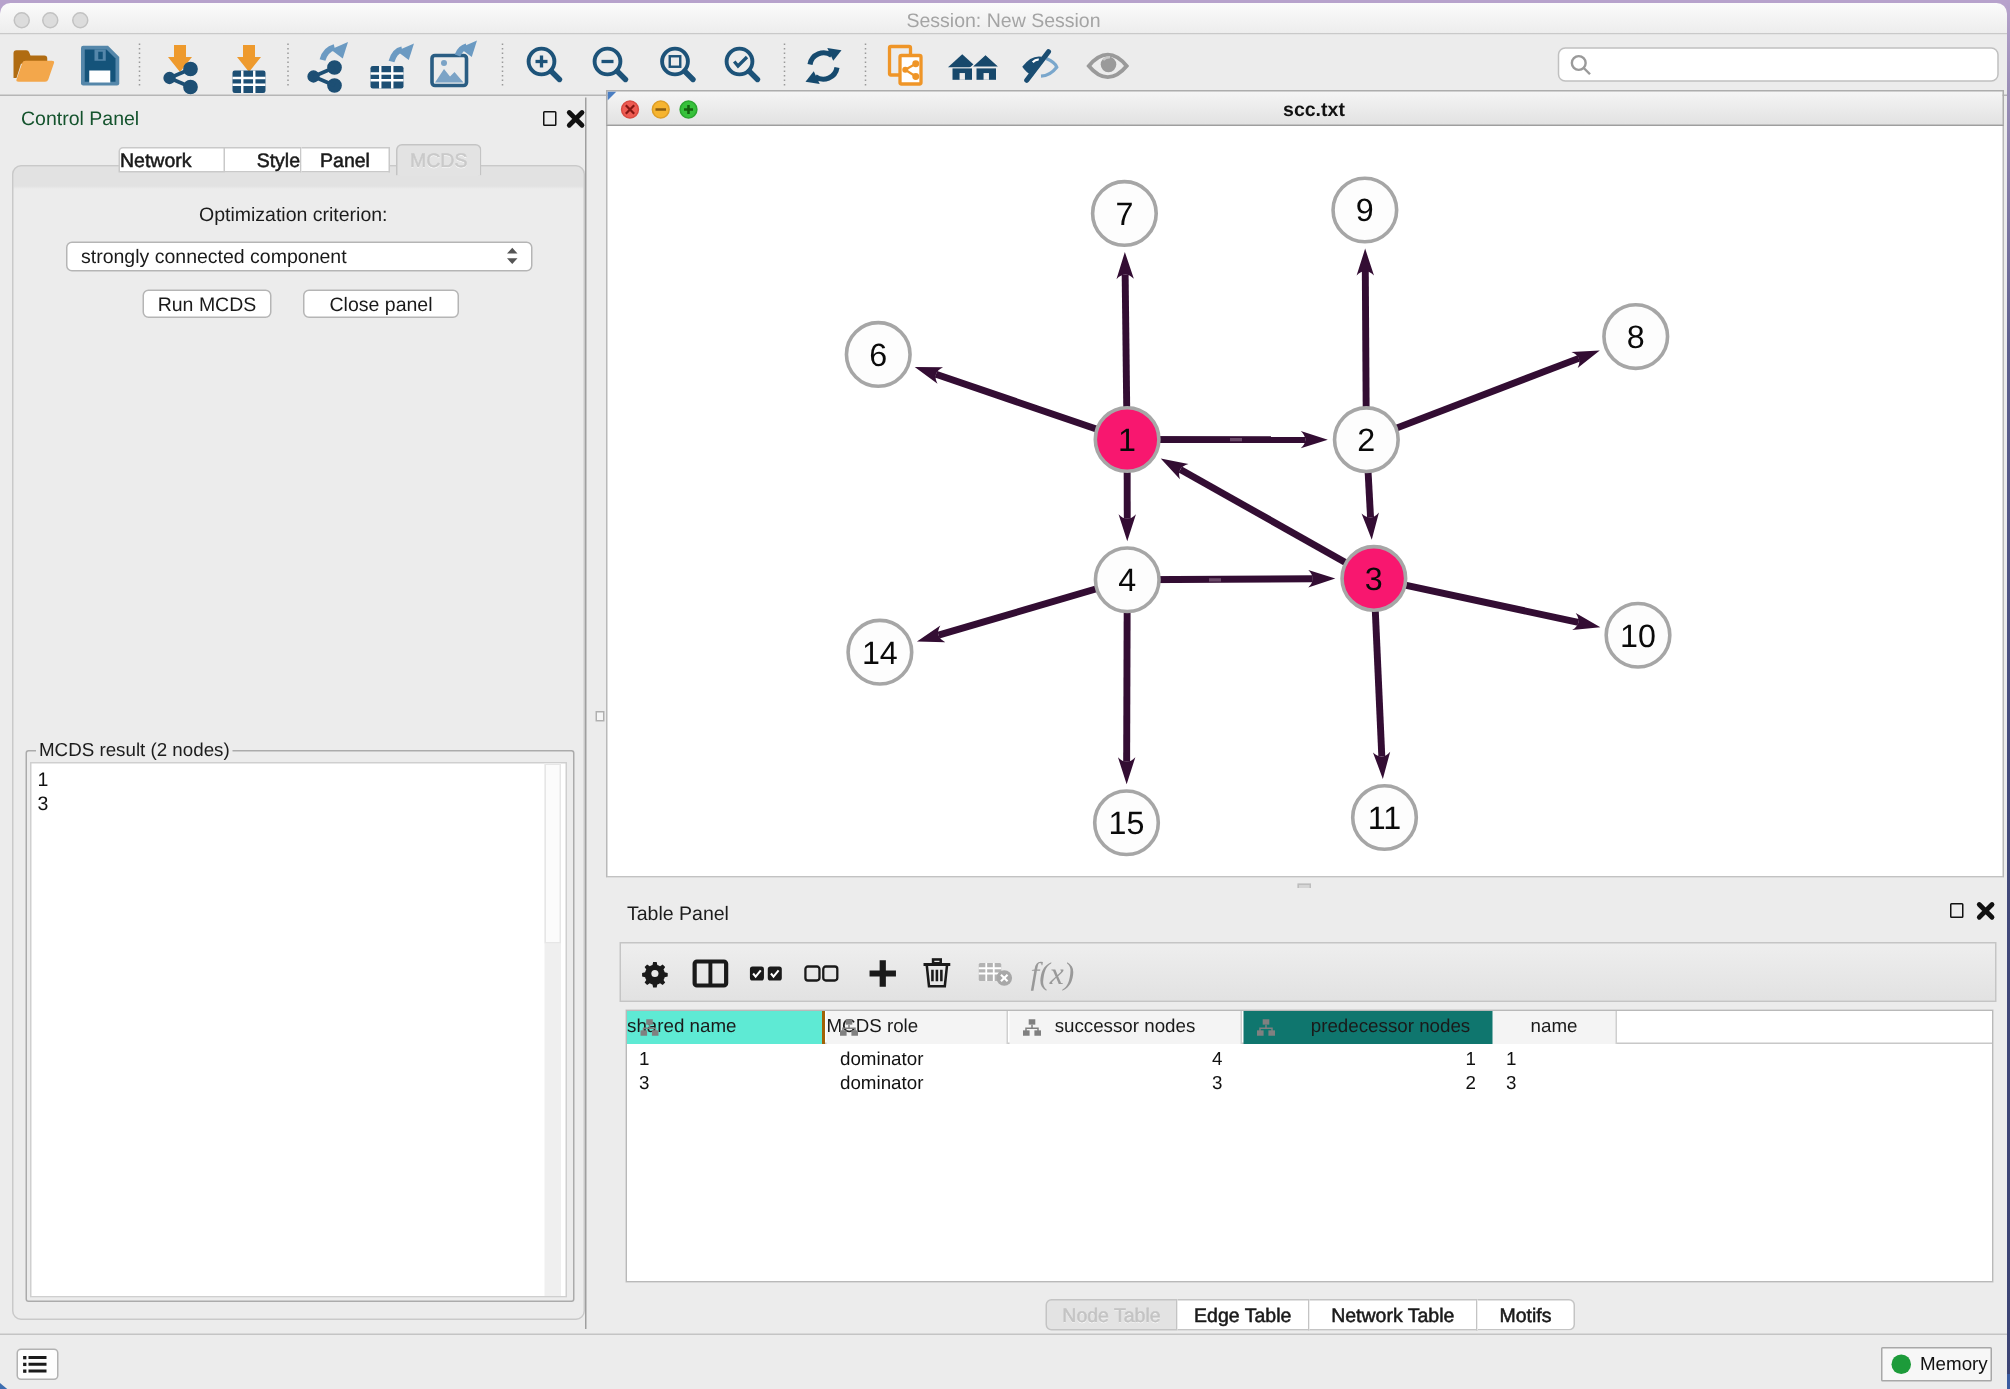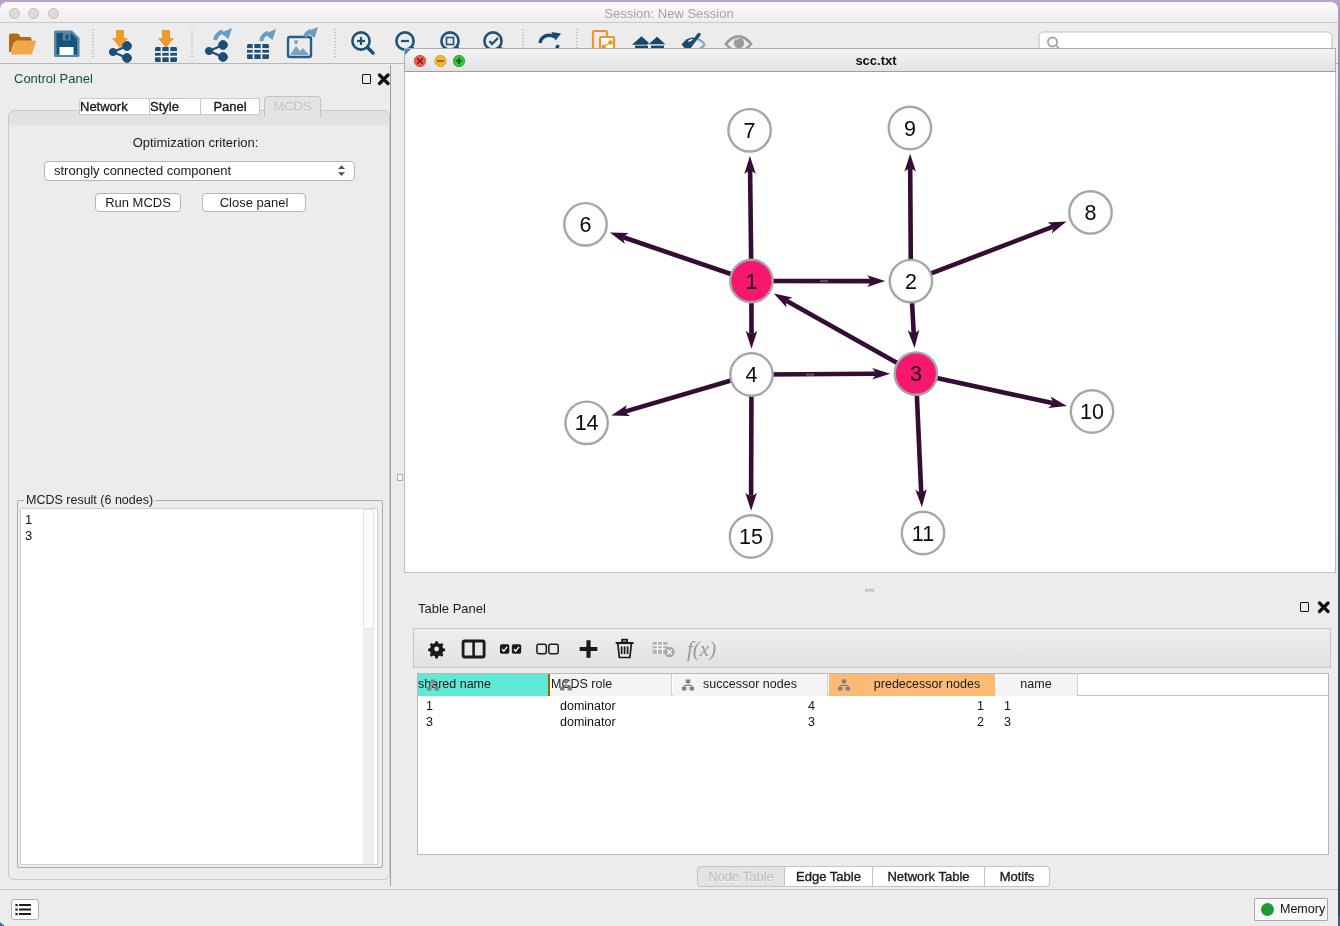--- a/index.html
+++ b/index.html
@@ -160,47 +160,47 @@
  <div class="abs" style="left:14px;top:6px;font-size:13px;color:#14532d">Control Panel</div>
  <div class="abs" style="left:362px;top:9px;width:9px;height:10px;border:1.6px solid #111;border-radius:1px"></div>
  <svg class="abs" style="left:377px;top:8px" width="14" height="13">
       <path d="M2.5 2 L11 10.5 M11 2 L2.5 10.5" stroke="#111" stroke-width="3.2" stroke-linecap="round"></path>
     </svg>
 
  <div class="abs" style="left:8px;top:45px;width:382px;height:770px;background:linear-gradient(#e2e2e2 0px,#e2e2e2 13px,#ececec 15px);border:1px solid #c9c9c9;border-radius:6px"></div>
 
  <div class="abs" style="left:79px;top:32.5px;height:17px;display:flex;font-size:13px;color:#1a1a1a;-webkit-text-stroke:0.35px #1a1a1a">
   <div style="width:71px;background:#fff;border:1px solid #c9c9c9;border-radius:3px 0 0 0;text-align:left;line-height:16px">Network</div>
-  <div style="width:51px;background:#fff;border:1px solid #c9c9c9;border-left:none;text-align:left;line-height:16px">Style</div>
+  <div style="width:51px;background:#fff;border:1px solid #c9c9c9;border-left:none;text-align:right;line-height:16px">Style</div>
   <div style="width:59px;background:#fff;border:1px solid #c9c9c9;border-left:none;text-align:center;line-height:16px">Panel</div>
  </div>
  <div class="abs" style="left:264px;top:31px;width:57px;height:21px;background:#e3e3e3;border:1px solid #c4c4c4;border-bottom:none;border-radius:4px 4px 0 0;text-align:center;line-height:20px;font-size:13px;color:#c9c9c9;-webkit-text-stroke:0.35px #c9c9c9;text-shadow:0 1px 0 #fff">MCDS</div>
  <div class="abs" style="left:0px;top:70px;width:391px;text-align:center;font-size:13px;color:#1c1c1c">Optimization criterion:</div>
 
  <div class="abs" style="left:44px;top:96px;width:311px;height:20px;background:#fff;border:1px solid #b5b5b5;border-radius:4px;font-size:13px;line-height:18px;padding-left:9px">strongly connected component
   <svg class="abs" style="right:7px;top:2px" width="11" height="15">
         <path d="M2 5 L5.5 1.2 L9 5 Z M2 8.2 L5.5 12 L9 8.2 Z" fill="#555"></path>
       </svg>
  </div>
  <div class="abs" style="left:95px;top:128px;width:86px;height:19px;background:#fff;border:1px solid #b5b5b5;border-radius:4px;font-size:13px;text-align:center;line-height:17px">Run MCDS</div>
  <div class="abs" style="left:202px;top:128px;width:104px;height:19px;background:#fff;border:1px solid #b5b5b5;border-radius:4px;font-size:13px;text-align:center;line-height:17px">Close panel</div>
 
  <div class="abs" style="left:17px;top:435px;width:366px;height:368px;border:1px solid #ababab;border-radius:2px"></div>
- <div class="abs" style="left:24px;top:428px;font-size:12.5px;background:#ececec;padding:0 2px;color:#1c1c1c">MCDS result (6 nodes)</div>
+ <div class="abs" style="left:24px;top:428px;font-size:12.5px;background:#ececec;padding:0 2px;color:#1c1c1c">MCDS result (2 nodes)</div>
  <div class="abs" style="left:20px;top:443px;width:358px;height:357px;background:#fff;border:1px solid #cfcfcf">
    <div style="position:absolute;right:3px;top:0;width:11px;height:355px;background:#efefef"></div>
    <div style="position:absolute;right:3px;top:0;width:11px;height:120px;background:#fbfbfb;border:1px solid #e6e6e6"></div>
    <div style="position:absolute;left:4px;top:3px;font-size:13px;line-height:16px;color:#111">1<br>3</div>
  </div>
 </div>
 
 <div class="abs" style="left:392px;top:65px;width:12px;height:821px;background:#ececec"></div>
 <div class="abs" style="left:397px;top:474px;width:6px;height:7px;background:#f6f6f6;border:1px solid #b0b0b0"></div>
 
-<div class="abs" id="netwin" style="left:404px;top:48px;width:932px;height:525px;">
+<div class="abs" id="netwin" style="left:404px;top:60px;width:932px;height:525px;">
  <div class="abs" style="left:0;top:0;width:932px;height:24px;background:linear-gradient(#f5f5f5,#e2e2e2);border:1px solid #adadad;border-bottom:1px solid #9e9e9e">
   <svg class="abs" style="left:0;top:0" width="932" height="24">
    <path d="M0 0 L6 0 L0 6 Z" fill="#4a7ec2"></path>
    <circle cx="15" cy="12" r="5.6" fill="#ee5b52" stroke="#d94c42" stroke-width="1"></circle>
    <circle cx="35.5" cy="12" r="5.6" fill="#f6b42f" stroke="#de9f27" stroke-width="1"></circle>
    <circle cx="54" cy="12" r="5.6" fill="#37c13b" stroke="#2ca630" stroke-width="1"></circle>
    <path d="M12.2 9.2 L17.8 14.8 M17.8 9.2 L12.2 14.8" stroke="#851713" stroke-width="1.5"></path>
    <line x1="32" y1="12" x2="39" y2="12" stroke="#8a5d10" stroke-width="1.7"></line>
    <path d="M51 12 L57 12 M54 9 L54 15" stroke="#14610f" stroke-width="1.7"></path>
   </svg>
@@ -325,21 +325,21 @@
         </g>
    <text x="273" y="27" font-family="Liberation Serif,serif" font-style="italic" font-size="21" fill="#999">f(x)</text>
   </svg>
  </div>
 
  <div class="abs" style="left:13px;top:81px;width:912px;height:182px;background:#fff;border:1px solid #b9b9b9">
   <div class="abs" style="left:0;top:0;width:910px;height:22px;border-bottom:1px solid #c8c8c8;font-size:12.5px;color:#1a1a1a">
    <div class="abs" style="left:0px;top:0;width:132px;height:22px;border-right:2px solid #a16207;line-height:21px;background:#5eead4">shared name</div>
    <div class="abs" style="left:133px;top:0;width:121px;height:22px;border-right:1px solid #cfcfcf;text-align:left;line-height:21px;background:#f4f4f4">MCDS role</div>
    <div class="abs" style="left:255px;top:0;width:155px;height:22px;border-right:1px solid #cfcfcf;text-align:center;line-height:21px;background:#f4f4f4">successor nodes</div>
-   <div class="abs" style="left:411px;top:0;width:197px;height:22px;border-right:1px solid #cfcfcf;text-align:center;line-height:21px;background:#fdba74">predecessor nodes</div>
+   <div class="abs" style="left:411px;top:0;width:197px;height:22px;border-right:1px solid #cfcfcf;text-align:center;line-height:21px;background:#0f766e">predecessor nodes</div>
    <div class="abs" style="left:577px;top:0;width:83px;height:22px;border-right:1px solid #cfcfcf;text-align:center;line-height:21px;background:#f4f4f4">name</div>
    <svg class="abs" style="left:0;top:0" width="700" height="22">
     <defs>
             <g id="orgc">
               <rect x="3.8" y="0" width="4.4" height="3.6"></rect>
               <path d="M6 3.6 v2.4 M2 8 v-2 h8 v2" stroke="#808080" fill="none"></path>
               <rect x="0" y="7.4" width="4.4" height="3.6"></rect>
               <rect x="7.6" y="7.4" width="4.4" height="3.6"></rect>
             </g>
           </defs>

